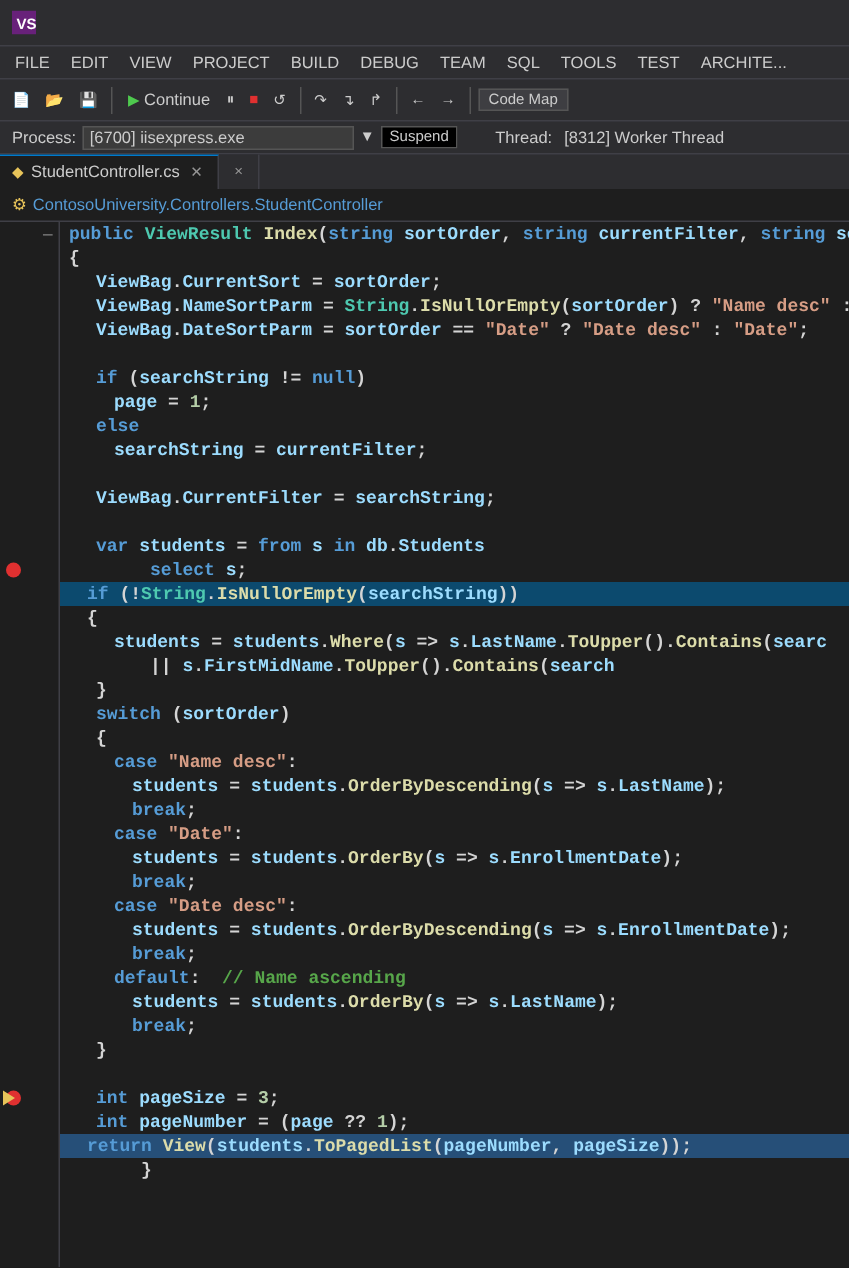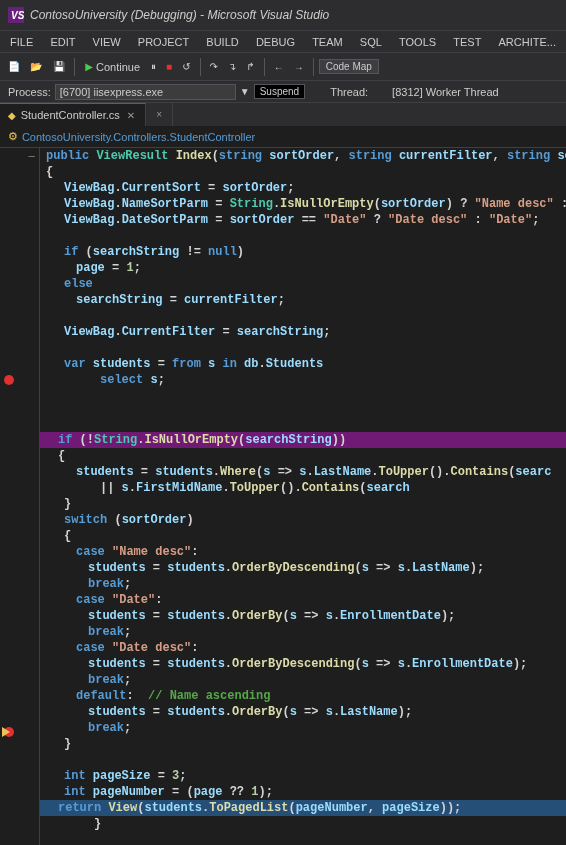--- a/index.html
+++ b/index.html
@@ -12,37 +12,35 @@
     }
 
     
     .title-bar {
       background: #2d2d30;
       height: 30px;
       display: flex;
       align-items: center;
       padding: 0 8px;
       gap: 6px;
-      font-style: italic;
     }
     .title-bar-text {
       color: #cccccc;
       font-size: 12px;
     }
 
     
     .menu-bar {
       background: #2d2d30;
       height: 22px;
       display: flex;
       align-items: center;
       padding: 0 4px;
       gap: 2px;
       border-top: 1px solid #3f3f46;
-      justify-content: space-between;
     }
     .menu-item {
       color: #cccccc;
       font-size: 11px;
       padding: 2px 6px;
       cursor: pointer;
     }
 
     
     .toolbar {
@@ -237,22 +235,21 @@
     }
     .code-line {
       height: 16px;
       white-space: nowrap;
       padding-left: 6px;
       display: flex;
       align-items: center;
       font-weight: bold;
     }
     .code-line.highlighted {
-      background: #701a75;
-      margin-top: 44px;
+      background: #0c4a6e;
     }
 
     
     .kw { color: #569cd6; }
     .str { color: #d69d85; }
     .ident { color: #9cdcfe; }
     .method { color: #dcdcaa; }
     .type { color: #4ec9b0; }
     .num { color: #b5cea8; }
     .cm { color: #57a64a; }
@@ -265,21 +262,20 @@
     .indent5 { padding-left: 60px; }
   </style>
 </head>
 <body>
 
 <div class="title-bar">
   <svg width="16" height="16" viewBox="0 0 16 16">
     <rect width="16" height="16" fill="#68217a"></rect>
     <text x="3" y="12" fill="white" font-size="10" font-weight="bold">VS</text>
   </svg>
-  <span class="title-bar-text">ContosoUniversity (Debugging) - Microsoft Visual Studio</span>
 </div>
 
 <div class="menu-bar">
   <span class="menu-item">FILE</span>
   <span class="menu-item">EDIT</span>
   <span class="menu-item">VIEW</span>
   <span class="menu-item">PROJECT</span>
   <span class="menu-item">BUILD</span>
   <span class="menu-item">DEBUG</span>
   <span class="menu-item">TEAM</span>
@@ -312,21 +308,21 @@
   <div class="toolbar-separator"></div>
   <button class="code-map-btn">Code Map</button>
 </div>
 
 <div class="process-bar">
   <span>Process:</span>
   <input class="process-input" value="[6700] iisexpress.exe" style="">
   <span class="process-dropdown">▼</span>
   <button class="suspend-btn">Suspend</button>
   <span style="margin-left:21px">Thread:</span>
-  <span style="margin-left:20px;color:#cccccc;font-size:11px">[8312] Worker Thread</span>
+  <span style="margin-left:4px;color:#cccccc;font-size:11px">[8312] Worker Thread</span>
 </div>
 
 <div class="tab-bar">
   <div class="tab active">
     <span style="color:#e8c45a;font-size:10px">◆</span>
     <span>StudentController.cs</span>
     <span class="tab-close">✕</span>
   </div>
   <div class="tab inactive">
     <span class="tab-close">×</span>

